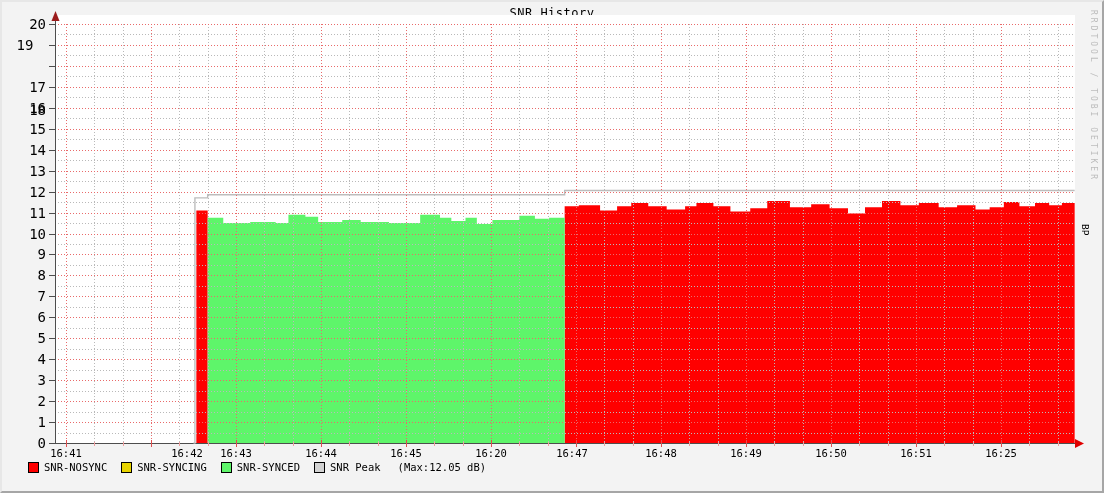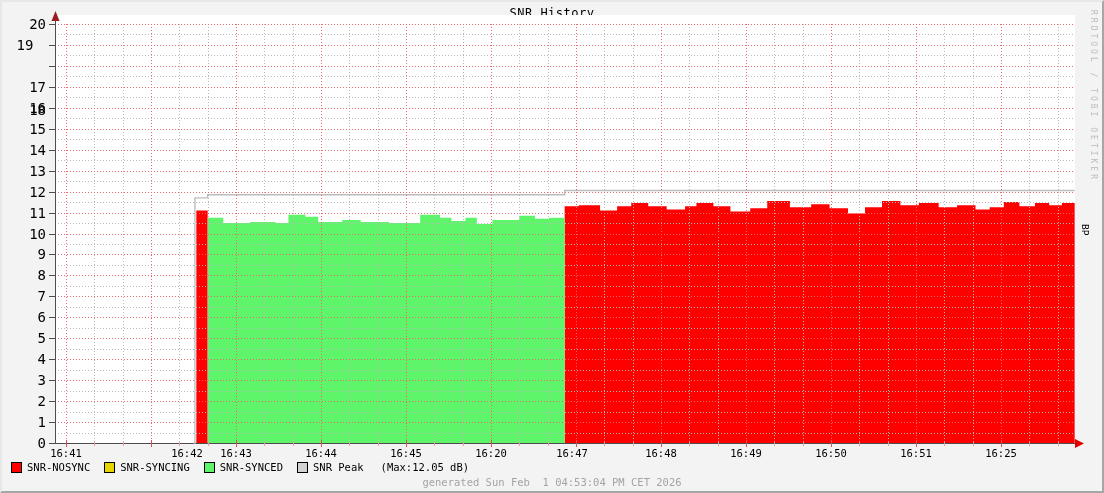--- a/index.html
+++ b/index.html
@@ -23,21 +23,21 @@
   }
   .ylab{
     position:absolute;width:42px;text-align:right;
     font-size:14px;line-height:12px;
   }
   .xlab{
     position:absolute;width:44px;text-align:center;
     font-size:10.5px;line-height:12px;top:445px;
   }
   .legend{
-    position:absolute;left:9px;top:459px;
+    position:absolute;left:26px;top:459px;
     display:flex;align-items:center;font-size:10.5px;line-height:13px;
   }
   .legend-item{display:flex;align-items:center;margin-right:14px;}
   .legend-box{
     width:9px;height:9px;border:1px solid #000;margin-right:5px;
     display:inline-block;
   }
   .legend-max{margin-left:3px;white-space:pre;}
   .footer{
     position:absolute;left:0;top:474px;width:1100px;
@@ -256,16 +256,15 @@
       <span class="legend-box" style="background: rgb(94, 245, 106);"></span>
       <span>SNR-SYNCED</span>
     </span>
     <span class="legend-item">
       <span class="legend-box" style="background: rgb(210, 210, 210);"></span>
       <span>SNR Peak</span>
     </span>
     <span class="legend-max">(Max:12.05 dB)</span>
   </div>
 
-  <div class="footer">generated Sun Feb  1 04:53:04 PM CET 2026</div>
   <div class="watermark">RRDTOOL / TOBI OETIKER</div>
   <div class="right-label">BP</div>
 </div>
 
 </body></html>

